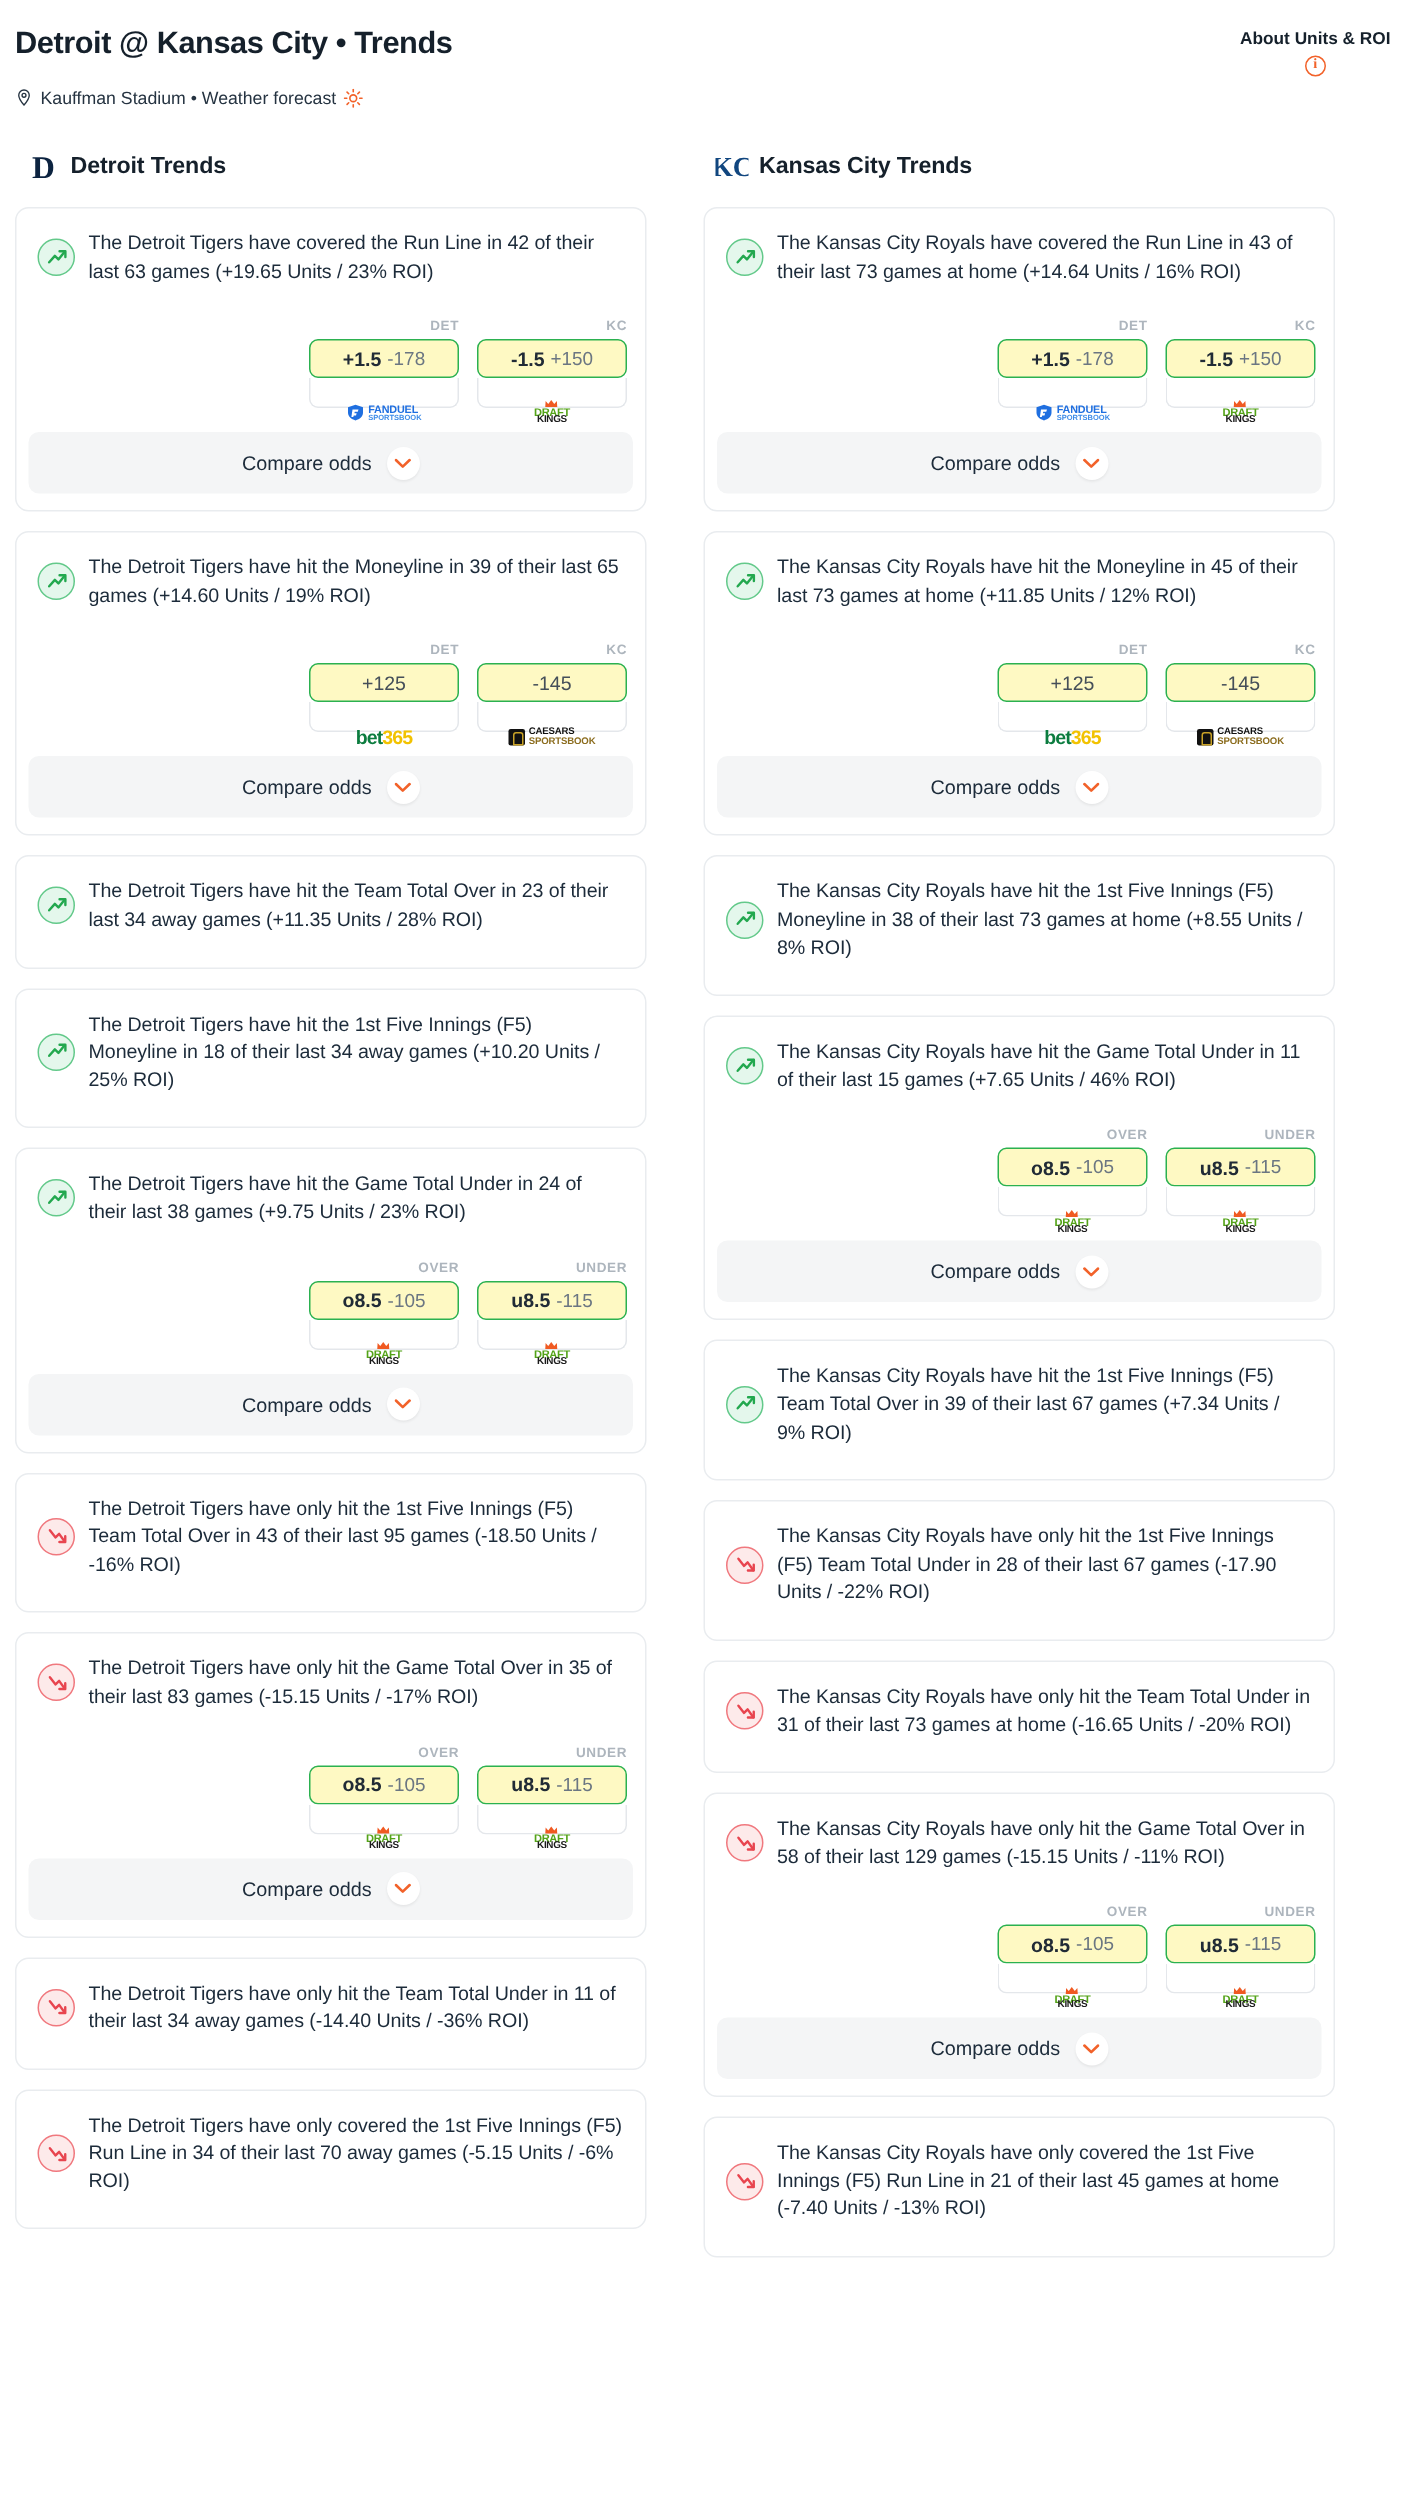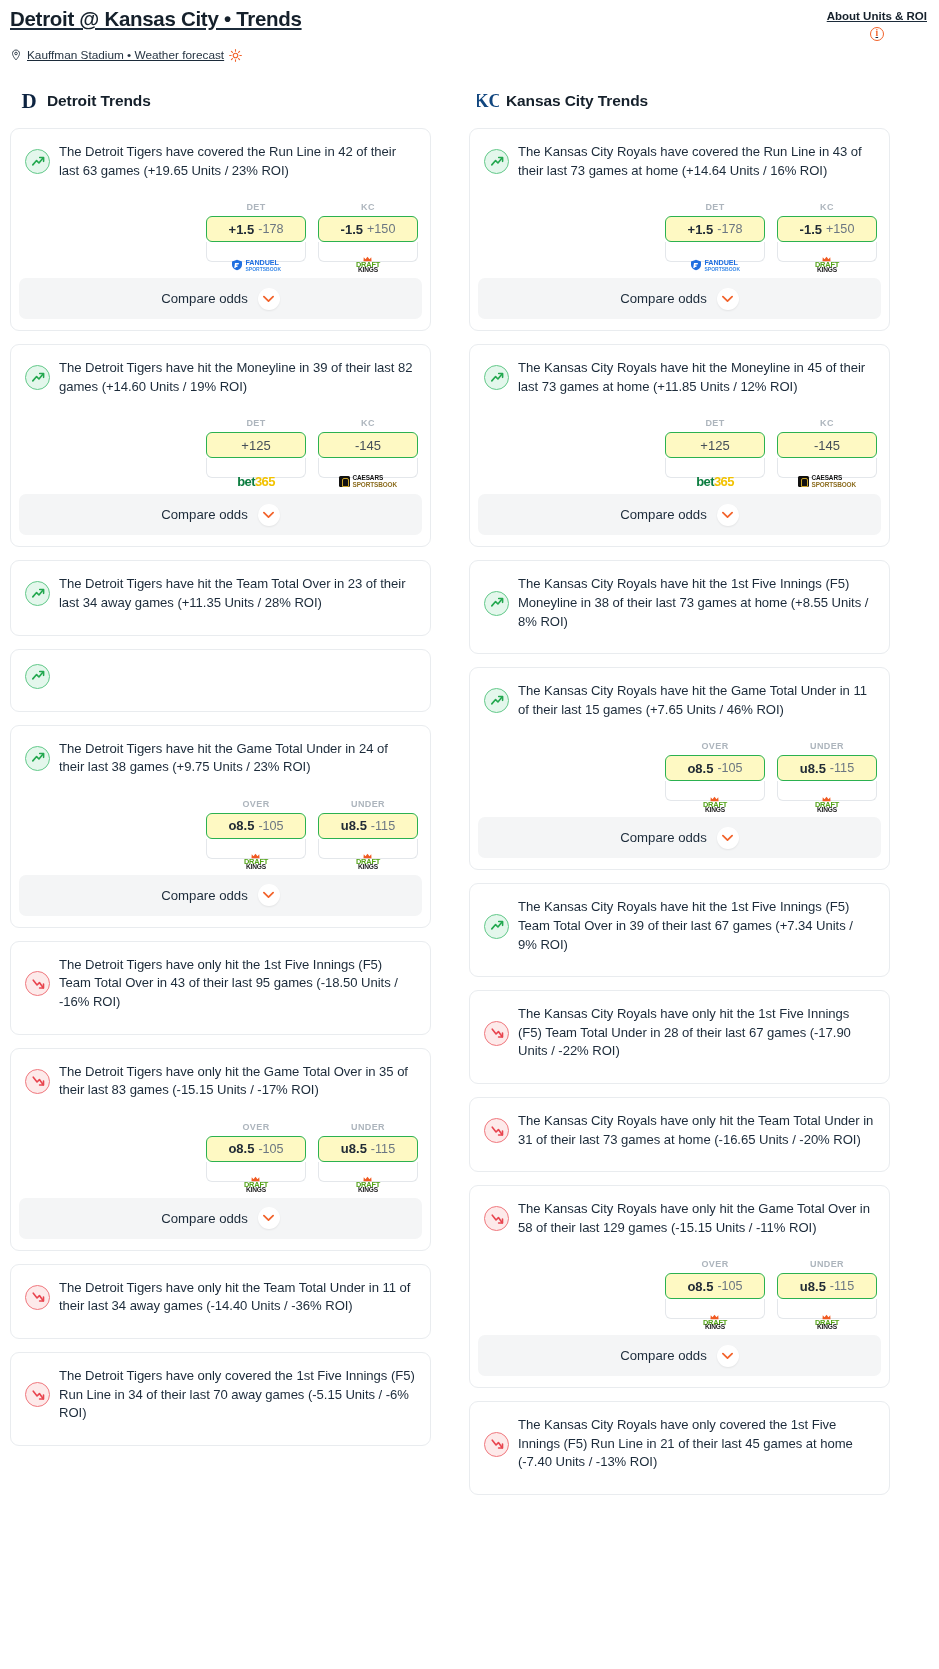--- a/index.html
+++ b/index.html
@@ -8,22 +8,21 @@
     background: #ffffff;
     font-family: "Liberation Sans", sans-serif;
     color: #1c2b3a;
     -webkit-font-smoothing: antialiased;
   }
   body { padding: 0 0 18px 0; }
 
   
   .page-header {
     position: relative;
-    padding: 7px 12px 0 10px;
-    text-decoration: underline;
+    padding: 17px 12px 0 10px;
   }
   .title-row {
     display: flex;
     align-items: flex-start;
     justify-content: space-between;
   }
   .page-title {
     font-size: 20.5px;
     font-weight: 700;
     letter-spacing: -0.3px;
@@ -128,21 +127,21 @@
   .odds-area { padding: 0 0 0 0; }
   .odds-row {
     display: flex;
     justify-content: flex-end;
     gap: 12px;
     margin-top: 22px;
     padding-right: 1px;
   }
   .odds-col { width: 100px; }
   .odds-label {
-    text-align: center;
+    text-align: right;
     font-size: 9px;
     font-weight: 700;
     letter-spacing: 0.4px;
     color: #adb5bd;
     margin-bottom: 4px;
   }
   .odds-chip {
     border: 1px solid #2bb150;
     border-radius: 6px;
     background: #fef9c3;
@@ -315,21 +314,21 @@
         </div>
       </div>
       <div class="trend-card">
         <div class="trend-top">
           <span class="trend-icon up">
             <svg width="18" height="18" viewBox="0 0 19 18">
               <path d="M4 12 L8 7.5 L10.5 10 L15 4.5" fill="none" stroke="#23a84f" stroke-width="1.7" stroke-linecap="round" stroke-linejoin="round"></path>
               <path d="M11.3 4.2 L15.4 4.2 L15.4 8.3" fill="none" stroke="#23a84f" stroke-width="1.7" stroke-linecap="round" stroke-linejoin="round"></path>
             </svg>
           </span>
-          <span class="trend-text">The Detroit Tigers have hit the Moneyline in 39 of their last 82 games (+14.60 Units / 19% ROI)</span>
+          <span class="trend-text">The Detroit Tigers have hit the Moneyline in 39 of their last 65 games (+14.60 Units / 19% ROI)</span>
         </div>
         <div class="odds-area">
           <div class="odds-row">
             <div class="odds-col">
               <div class="odds-label">DET</div>
               <div class="odds-chip">
                 <span class="chip-single">+125</span>
               </div>
               <div class="book-box">
                 <span class="bk">
@@ -378,20 +377,21 @@
         <div class="spacer-bottom"></div>
       </div>
       <div class="trend-card">
         <div class="trend-top">
           <span class="trend-icon up">
             <svg width="18" height="18" viewBox="0 0 19 18">
               <path d="M4 12 L8 7.5 L10.5 10 L15 4.5" fill="none" stroke="#23a84f" stroke-width="1.7" stroke-linecap="round" stroke-linejoin="round"></path>
               <path d="M11.3 4.2 L15.4 4.2 L15.4 8.3" fill="none" stroke="#23a84f" stroke-width="1.7" stroke-linecap="round" stroke-linejoin="round"></path>
             </svg>
           </span>
+          <span class="trend-text">The Detroit Tigers have hit the 1st Five Innings (F5) Moneyline in 18 of their last 34 away games (+10.20 Units / 25% ROI)</span>
         </div>
         <div class="spacer-bottom"></div>
       </div>
       <div class="trend-card">
         <div class="trend-top">
           <span class="trend-icon up">
             <svg width="18" height="18" viewBox="0 0 19 18">
               <path d="M4 12 L8 7.5 L10.5 10 L15 4.5" fill="none" stroke="#23a84f" stroke-width="1.7" stroke-linecap="round" stroke-linejoin="round"></path>
               <path d="M11.3 4.2 L15.4 4.2 L15.4 8.3" fill="none" stroke="#23a84f" stroke-width="1.7" stroke-linecap="round" stroke-linejoin="round"></path>
             </svg>

